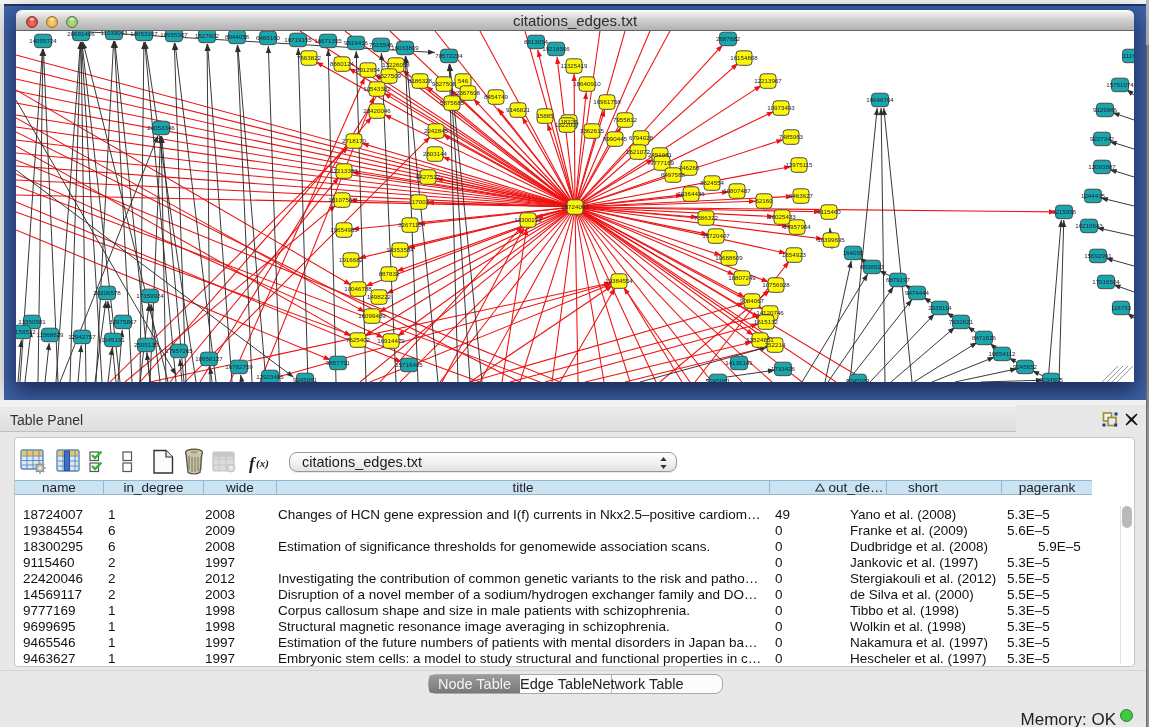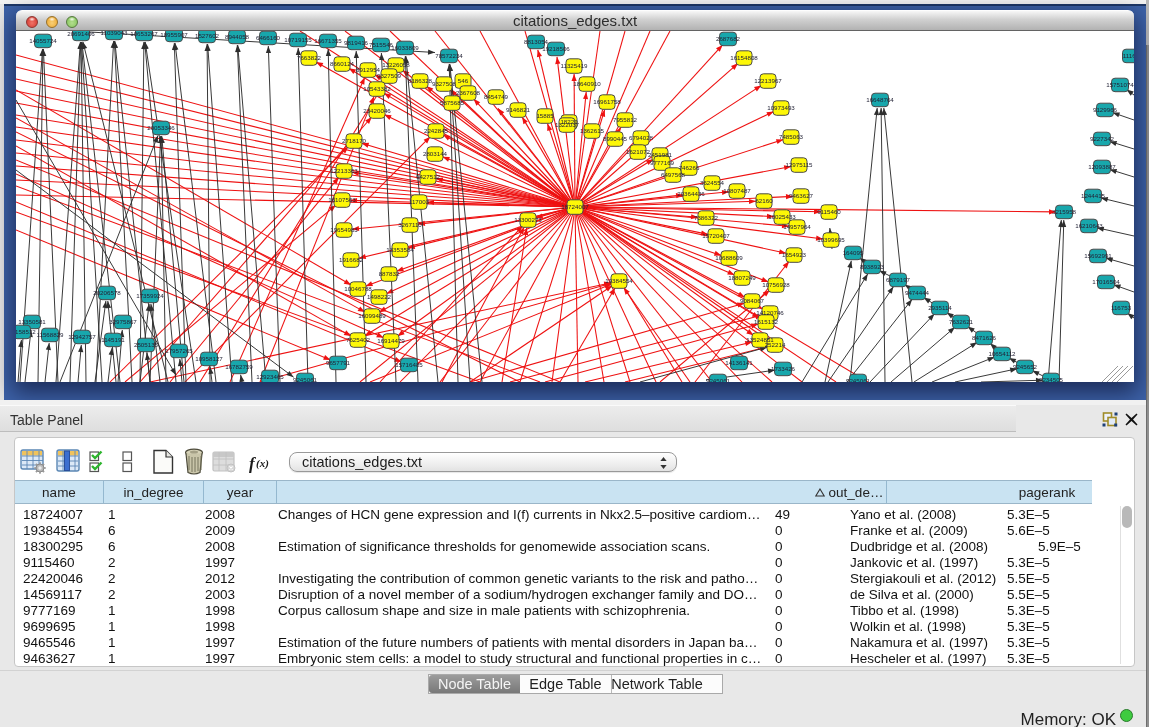--- a/index.html
+++ b/index.html
@@ -792,27 +792,29 @@
 </svg>
 
 <div class="abs" style="left:289px;top:452px;width:388px;height:20px;border:1px solid #999;border-radius:8px;background:linear-gradient(#ffffff,#ececec 70%,#e2e2e2);box-shadow:0 1px 1px rgba(0,0,0,.1)">
   <span style="position:absolute;left:12px;top:1px;font-size:14.5px;color:#1c1c1c">citations_edges.txt</span>
   <svg width="7" height="12" viewBox="0 0 7 12" style="position:absolute;right:9px;top:4px">
     <path d="M3.5 0 L6.6 4 H0.4 z" fill="#333"></path>
     <path d="M3.5 12 L0.4 8 H6.6 z" fill="#333"></path>
   </svg>
 </div>
 
-<div class="abs" style="left:15px;top:480px;width:1077px;height:24px;background:#c9e3f2;border-top:1px solid #9ab6c9;border-bottom:1px solid #9ab6c9">
+<div class="abs" style="left:15px;top:480px;width:1077px;height:15px;background:#c9e3f2;border-top:1px solid #9ab6c9;border-bottom:1px solid #9ab6c9">
   <div class="hcell" style="left:0;width:89px">name</div>
   <div class="hcell" style="left:89px;width:100px">in_degree</div>
-  <div class="hcell" style="left:189px;width:73px">year</div>
+  <div class="hcell" style="left:189px;width:73px">wide</div>
+  <div class="hcell" style="left:262px;width:493px">title</div>
   <div class="hcell" style="left:797px;width:75px"><svg width="10" height="9" viewBox="0 0 10 9" style="margin-right:4px">
         <path d="M5 1 L9.2 8 H0.8 z" fill="none" stroke="#333" stroke-width="1.1"></path>
       </svg>out_de…</div>
+  <div class="hcell" style="left:830px;width:157px">short</div>
   <div class="hcell" style="left:987px;width:90px;border-right:none">pagerank</div>
 </div>
 
 <div class="row" style="top:507px">
     <span style="left:23px">18724007</span>
     <span style="left:108px">1</span>
     <span style="left:205px">2008</span>
     <span style="left:278px;width:486px;overflow:hidden;text-overflow:ellipsis">Changes of HCN gene expression and I(f) currents in Nkx2.5–positive cardiomyocytes</span>
     <span style="left:775px">49</span>
     <span style="left:850px">Yano et al. (2008)</span>
@@ -867,20 +869,21 @@
     <span style="left:205px">1998</span>
     <span style="left:278px;width:486px;overflow:hidden;text-overflow:ellipsis">Corpus callosum shape and size in male patients with schizophrenia.</span>
     <span style="left:775px">0</span>
     <span style="left:850px">Tibbo et al. (1998)</span>
     <span style="left:1007px">5.3E–5</span>
   </div>
 <div class="row" style="top:619px">
     <span style="left:23px">9699695</span>
     <span style="left:108px">1</span>
     <span style="left:205px">1998</span>
+    <span style="left:278px;width:486px;overflow:hidden;text-overflow:ellipsis">Structural magnetic resonance image averaging in schizophrenia.</span>
     <span style="left:775px">0</span>
     <span style="left:850px">Wolkin et al. (1998)</span>
     <span style="left:1007px">5.3E–5</span>
   </div>
 <div class="row" style="top:635px">
     <span style="left:23px">9465546</span>
     <span style="left:108px">1</span>
     <span style="left:205px">1997</span>
     <span style="left:278px;width:486px;overflow:hidden;text-overflow:ellipsis">Estimation of the future numbers of patients with mental disorders in Japan based on national data</span>
     <span style="left:775px">0</span>
@@ -895,20 +898,20 @@
     <span style="left:775px">0</span>
     <span style="left:850px">Hescheler et al. (1997)</span>
     <span style="left:1007px">5.3E–5</span>
   </div>
 
 <div class="abs" style="left:1120px;top:506px;width:1px;height:158px;background:#e0e0e0"></div>
 <div class="abs" style="left:1122px;top:506px;width:10px;height:22px;background:#b9b9b9;border-radius:5px"></div>
 
 <div class="abs" style="left:0;top:670px;width:1146px;height:1px;background:#d2d2d2"></div>
 
-<div class="abs" style="left:428px;top:674px;width:295px;height:20px;border:1px solid #a9a9a9;border-radius:0;background:#fcfcfc;font-size:14.5px;color:#222">
+<div class="abs" style="left:428px;top:674px;width:295px;height:20px;border:1px solid #a9a9a9;border-radius:8px;background:#fcfcfc;font-size:14.5px;color:#222">
   <div class="abs" style="left:0;top:0;width:91px;height:18px;background:linear-gradient(#9c9c9c,#787878);border-radius:3px 0 0 3px;color:#f4f4f4;text-align:center;line-height:18px;white-space:nowrap">Node Table</div>
-  <div class="abs" style="left:91px;top:0;width:92px;height:18px;border-right:1px solid #b9b9b9;text-align:center;line-height:18px;white-space:nowrap">Edge Table</div>
-  <div class="abs" style="left:163px;top:0;width:130px;height:18px;text-align:center;line-height:18px;white-space:nowrap">Network Table</div>
+  <div class="abs" style="left:91px;top:0;width:92px;height:18px;border-right:1px solid #b9b9b9;text-align:left;line-height:18px;white-space:nowrap">Edge Table</div>
+  <div class="abs" style="left:163px;top:0;width:130px;height:18px;text-align:left;line-height:18px;white-space:nowrap">Network Table</div>
 </div>
 
 <span class="abs" style="right:33px;top:710px;font-size:17px;color:#222">Memory: OK</span>
 <div class="abs" style="left:1120px;top:709px;width:13px;height:13px;border-radius:50%;background:#3ecb40;border:1.5px solid #2a7a2c"></div>
 
 </body></html>

